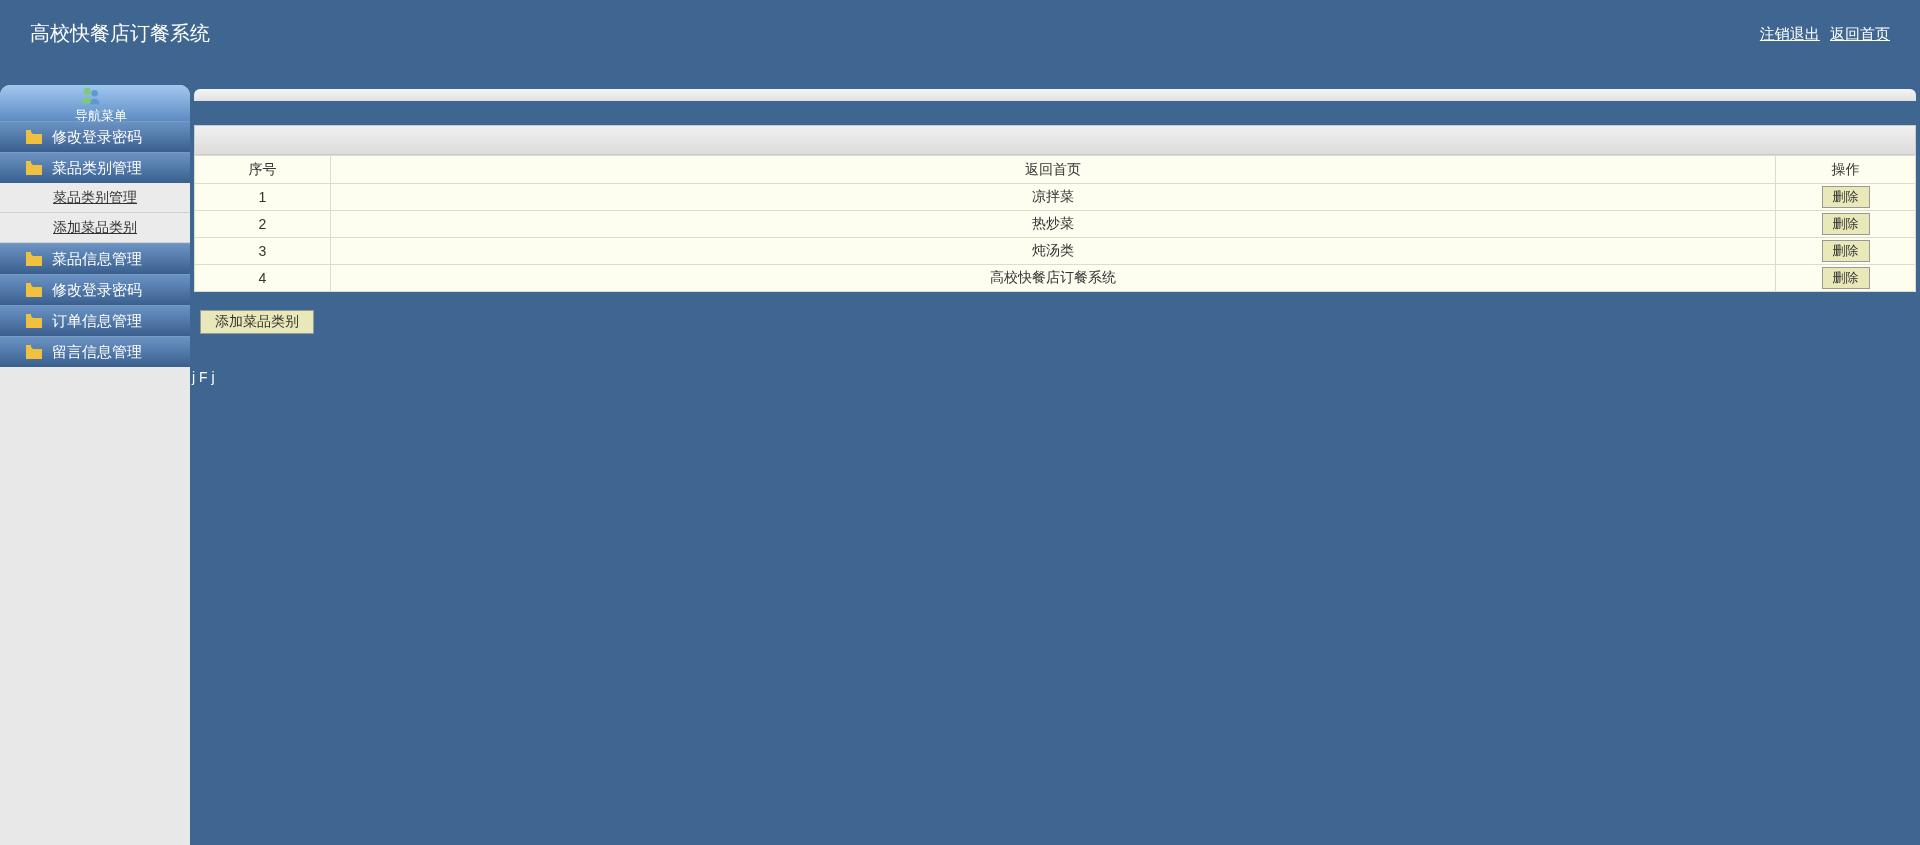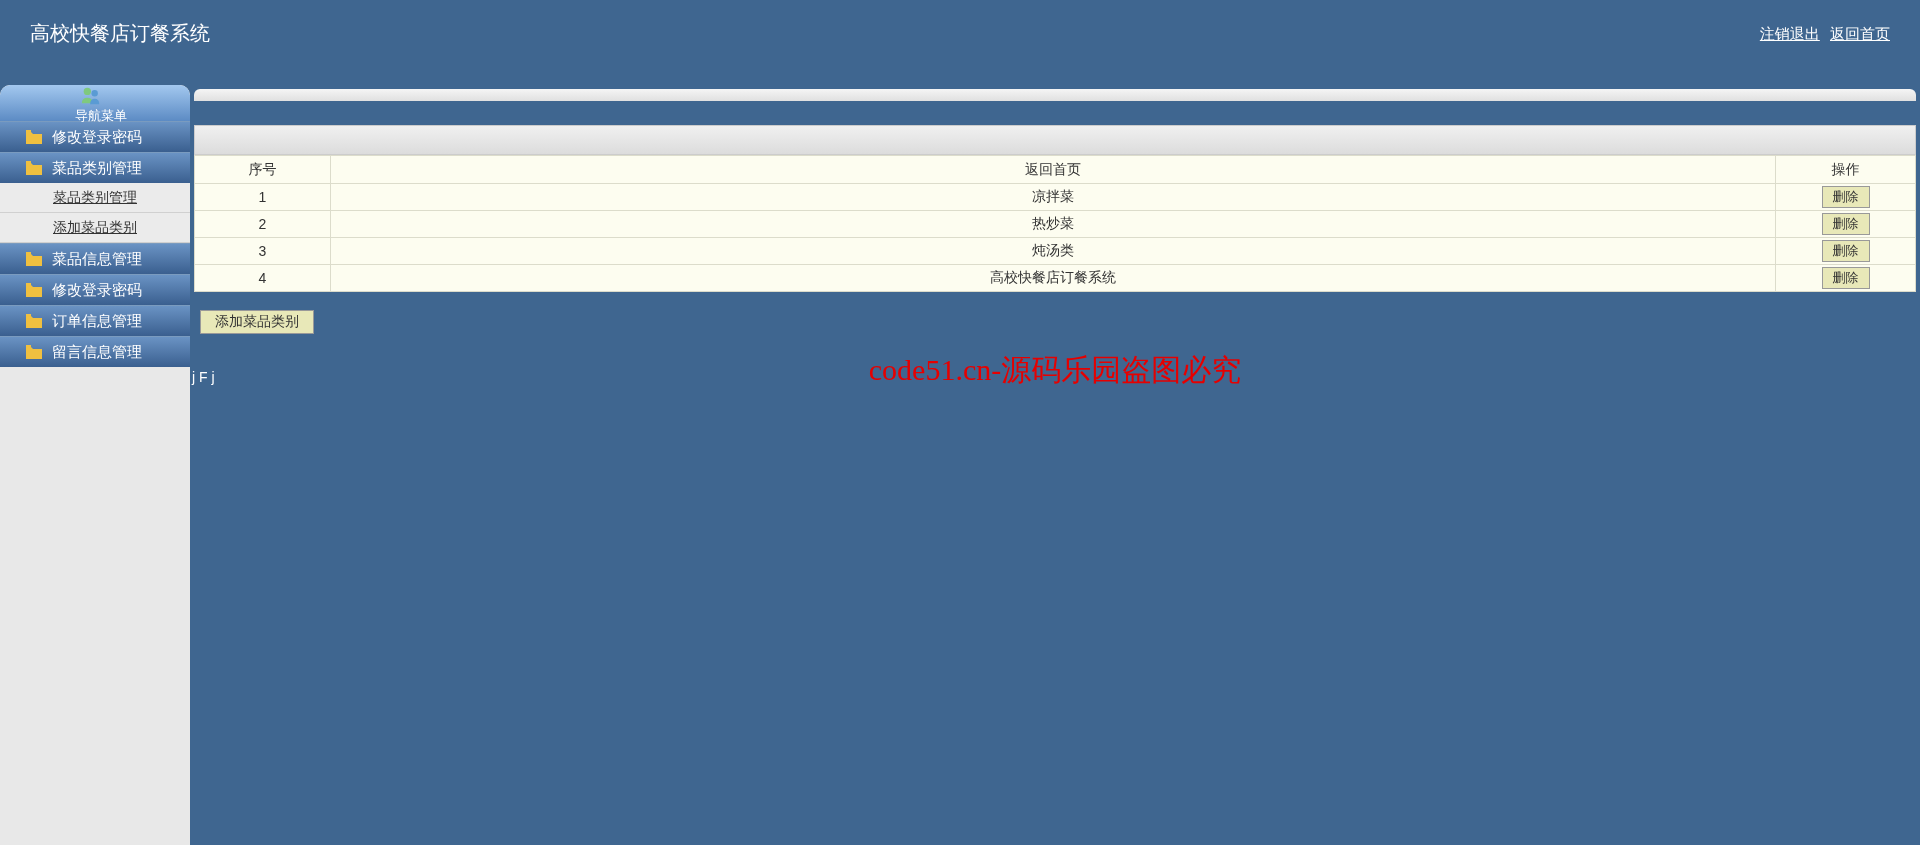--- a/index.html
+++ b/index.html
@@ -172,19 +172,18 @@
               <td class="col-ops"><button class="delete-btn">删除</button></td>
             </tr>
           </tbody>
       </table>
     </div>
 
     <div class="add-btn-wrap">
       <button class="add-btn">添加菜品类别</button>
     </div>
 
-    <div class="watermark">code51.cn-源码乐园盗图必究</div>
   </div>
 </div>
 
 <div class="stray">j
 F
 j</div>
 
 </body></html>

